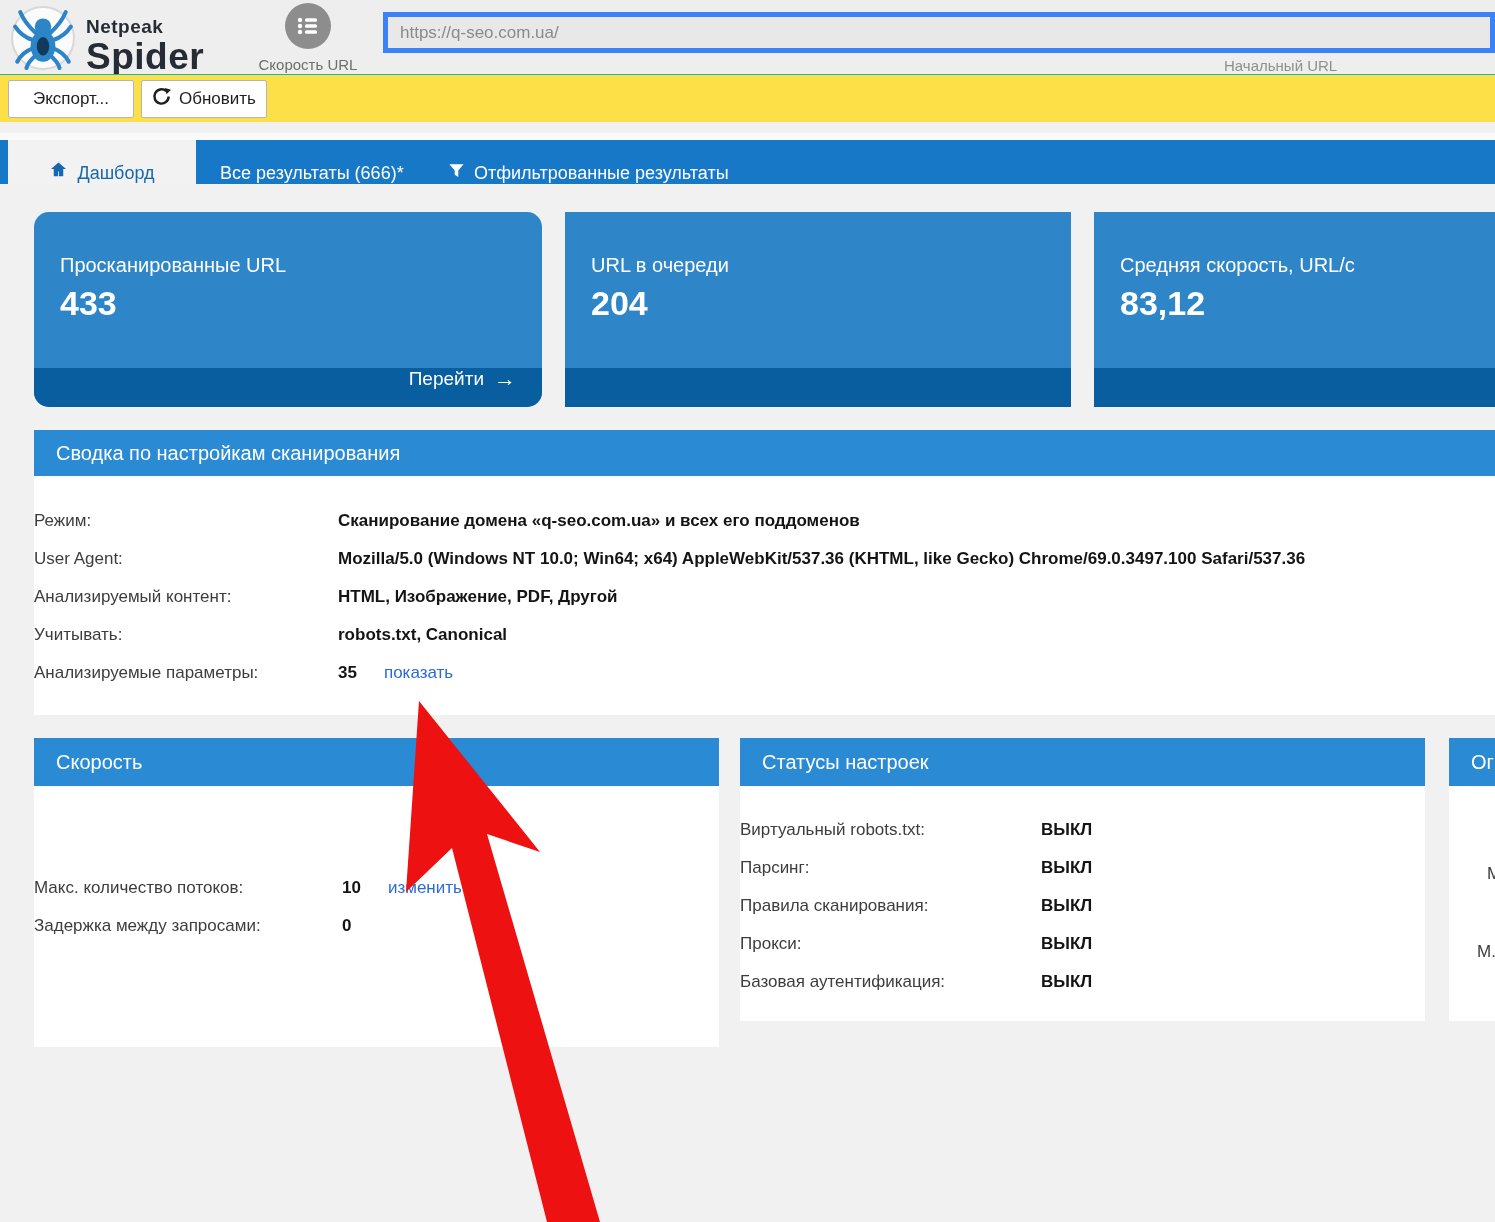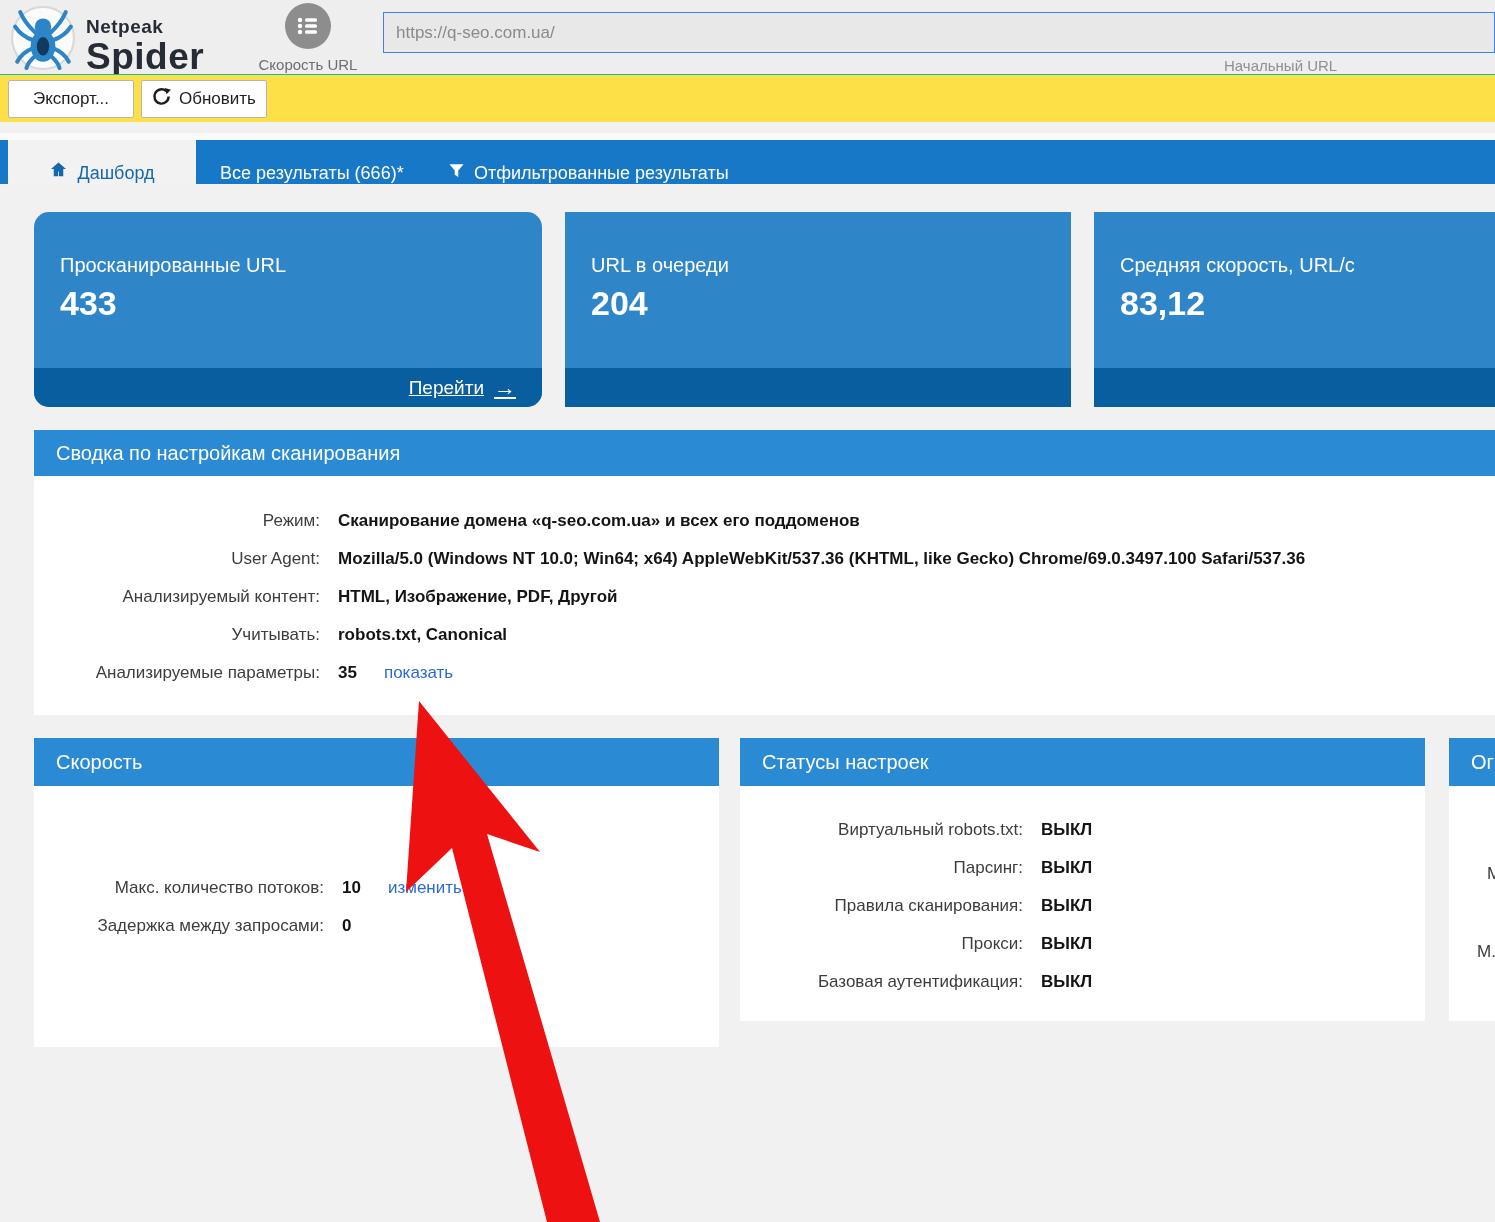--- a/index.html
+++ b/index.html
@@ -14,21 +14,21 @@
   .app-header { position:absolute; left:0; top:0; width:100%; height:85px; background:#efeeee; }
   .logo-wrap { position:absolute; left:10px; top:5px; display:flex; align-items:flex-end; gap:10px; }
   .brand { display:flex; flex-direction:column; line-height:1; }
   .brand-top { font-size:19px; font-weight:bold; color:#262c36; letter-spacing:.5px; }
   .brand-bottom { font-size:37px; font-weight:bold; color:#262c36; margin-top:2px; letter-spacing:.5px; }
   .addurl { position:absolute; left:250px; top:3px; width:116px; text-align:center; }
   .addurl-circle { width:46px; height:46px; border-radius:50%; background:#8d8d8d;
     margin:0 auto; display:flex; align-items:center; justify-content:center; cursor:pointer; }
   .addurl-label { margin-top:7px; font-size:15px; color:#6e6e6e; white-space:nowrap; }
   .url-input { position:absolute; left:383px; top:12px; width:1112px; height:41px;
-    background:#e9e8e8; border:1px solid #3b82f6; font-size:17px; color:#8a8a8a;
+    background:#e9e8e8; border:5px solid #3b82f6; font-size:17px; color:#8a8a8a;
     padding:0 12px; font-family:"Liberation Sans", sans-serif; }
   .url-caption { position:absolute; top:57px; left:1224px; font-size:15px; color:#8f8f8f; }
   
   .toolbar { position:absolute; left:0; top:74px; width:100%; height:48px; background:#fde047; border-top:1px solid #14b8a6; }
   .tbtn { position:absolute; top:5px; height:38px; background:#ffffff; border:1px solid #b5b5b5;
     border-radius:2px; font-size:17px; color:#1f1f1f; display:flex; align-items:center;
     justify-content:center; gap:8px; cursor:pointer; }
   .tbtn.export { left:8px; width:126px; }
   .tbtn.refresh { left:141px; width:126px; }
   .tbtn.segment { left:344px; width:223px; background:#e5e4e4; color:#9e9e9e; border-color:#c9c9c9; cursor:default; }
@@ -41,34 +41,34 @@
   .tab.t2 { left:220px; }
   .tab.t3 { left:448px; }
   
   .card { position:absolute; top:212px; height:195px; background:#2e86c8; overflow:hidden; }
   .card.c1 { left:34px; width:508px;border-radius:15px; }
   .card.c2 { left:565px; width:506px; }
   .card.c3 { left:1094px; width:460px; }
   .card-label { position:absolute; left:26px; top:42px; font-size:20px; color:#ffffff; }
   .card-value { position:absolute; left:26px; top:72px; font-size:34px; font-weight:bold; color:#ffffff; }
   .card-footer { position:absolute; left:0; right:0; bottom:0; height:39px; background:#085e9e;
-    color:#ffffff; font-size:19px; display:flex; align-items:center; justify-content:flex-end;
-    padding-right:26px; gap:10px; cursor:pointer;text-decoration:underline; }
+    color:#ffffff; font-size:19px; display:flex; align-items:flex-start; justify-content:flex-end;
+    padding-right:26px; gap:10px; cursor:pointer; }
   .card-footer .arrow { font-size:22px; font-weight:bold; line-height:1; }
   
   .panel { position:absolute; background:#ffffff; }
   .panel-header { height:46px; background:#2a8ad4; color:#ffffff; font-size:20px;
     display:flex; align-items:center; padding-left:22px; }
   .panel.summary { left:34px; top:430px; width:1470px; height:285px; }
   .panel.speed   { left:34px; top:738px; width:685px; height:309px; }
   .panel.speed .panel-header, .panel.statuses .panel-header, .panel.clipped .panel-header { height:48px; }
   .panel.statuses{ left:740px; top:738px; width:685px; height:283px; }
   .panel.clipped { left:1449px; top:738px; width:200px; height:283px; }
   .srow { display:flex; align-items:center; height:38px; font-size:17px; }
-  .srow-label { text-align:right; color:#3d3d3d; flex:none; }
+  .srow-label { text-align:left; color:#3d3d3d; flex:none; }
   .srow-value { margin-left:18px; font-weight:bold; color:#141414; white-space:nowrap; }
   .srow-link  { margin-left:27px; color:#2b6bd3; cursor:pointer; }
   .summary .body { padding-top:26px; }
   .summary .srow-label { width:286px; }
   .speed .body { padding-top:83px; }
   .speed .srow-label { width:290px; }
   .statuses .body { padding-top:25px; }
   .statuses .srow-label { width:283px; }
   .clipped .frag1 { position:absolute; left:38px; top:126px; font-size:17px; color:#3d3d3d; }
   .clipped .frag2 { position:absolute; left:28px; top:204px; font-size:17px; color:#3d3d3d; }

